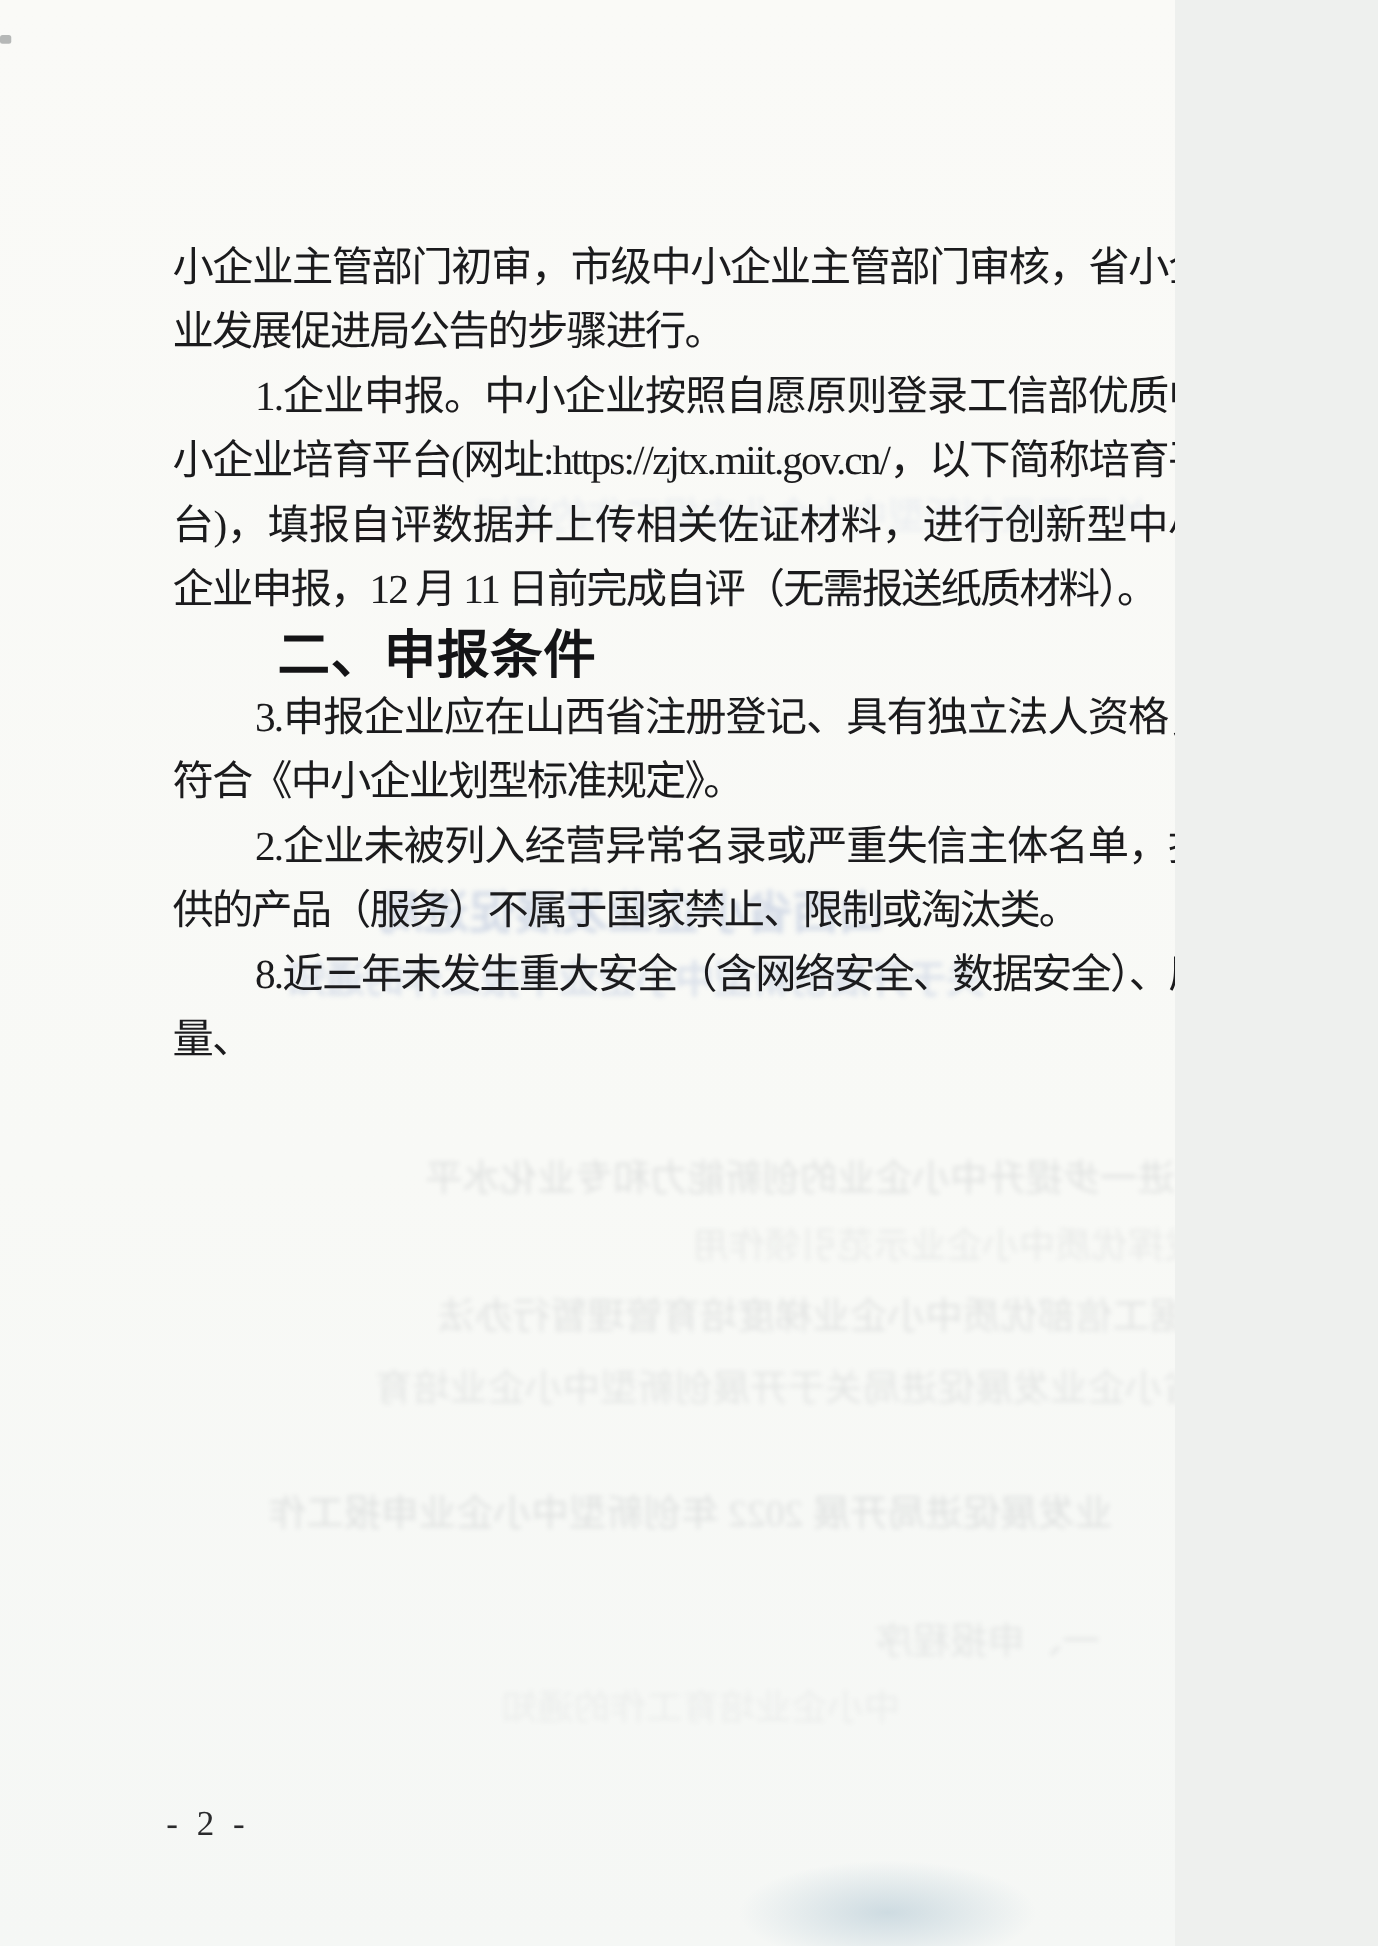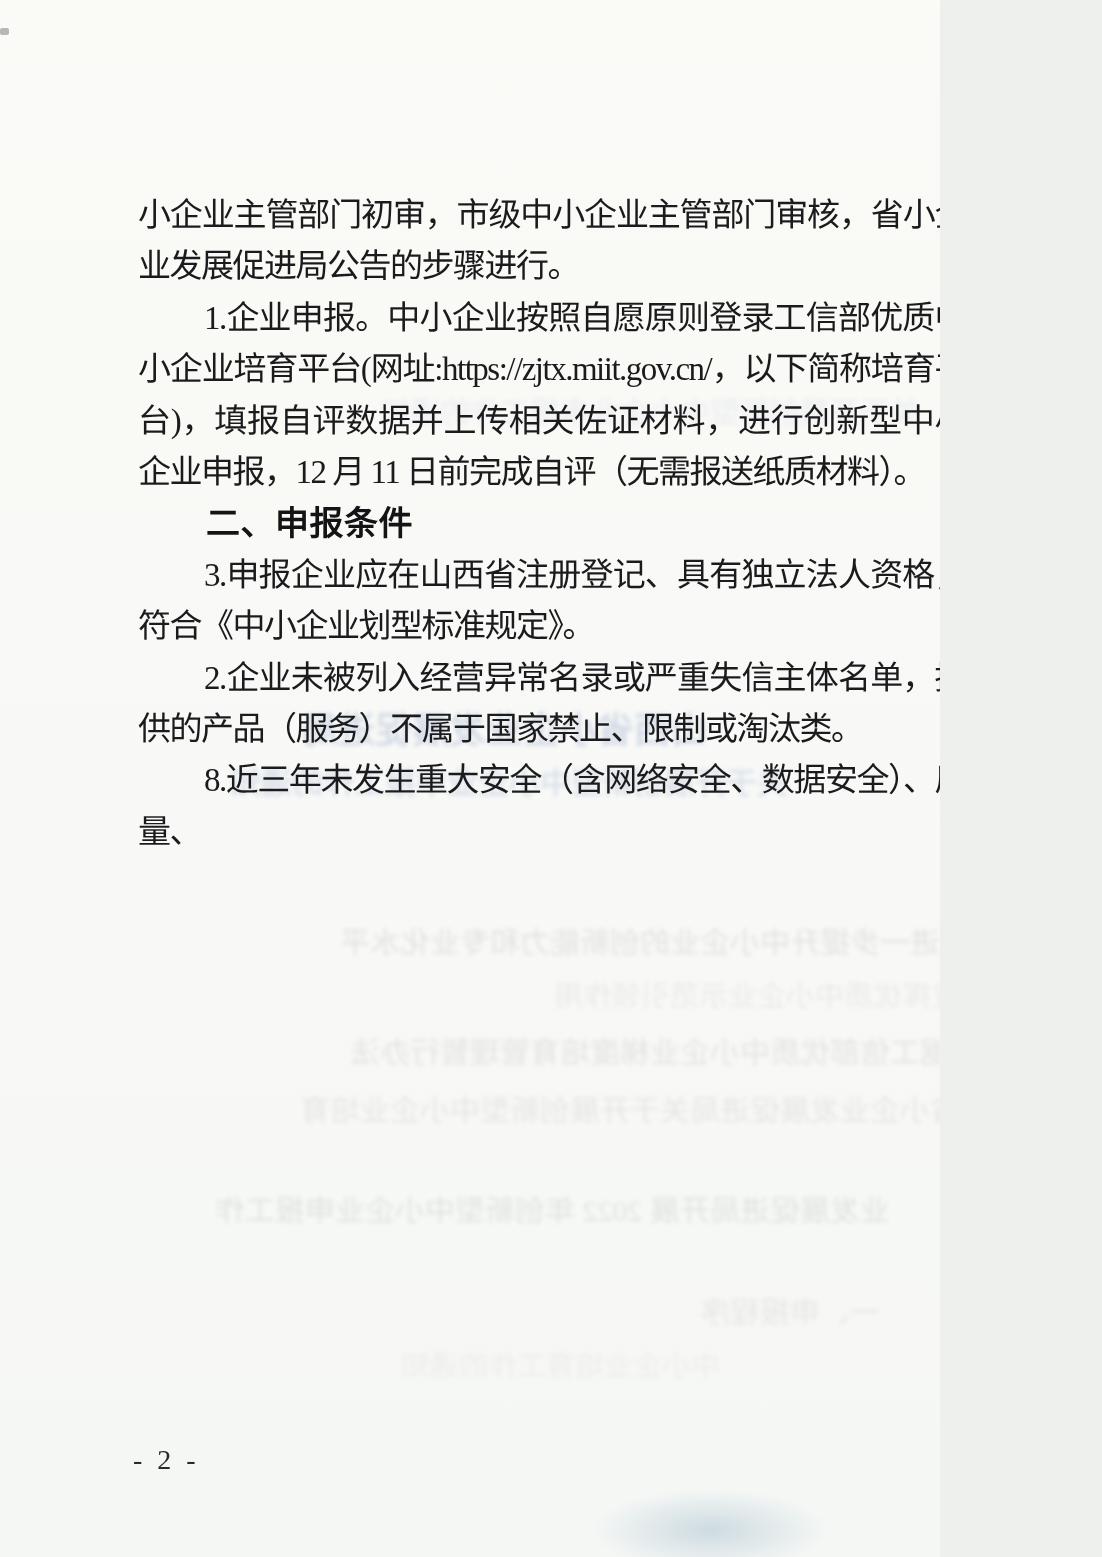--- a/index.html
+++ b/index.html
@@ -24,21 +24,21 @@
     letter-spacing:-1.5px;
     color:#1b1b1d;
     text-align:justify;
   }
   .para{margin:0;text-indent:2em;}
   .para.no-indent{text-indent:0;}
   .heading{
     margin:0;text-indent:2em;
     font-family:"Liberation Sans","DejaVu Sans",sans-serif;
     font-weight:bold;
-    font-size:34px;
+    font-size:42px;
     letter-spacing:0.5px;
     color:#141416;
   }
   
   .page-number{
     position:absolute;left:133px;top:1444px;
     font-size:28px;letter-spacing:4px;color:#2a2a2c;
   }
   
   .scan-line{

